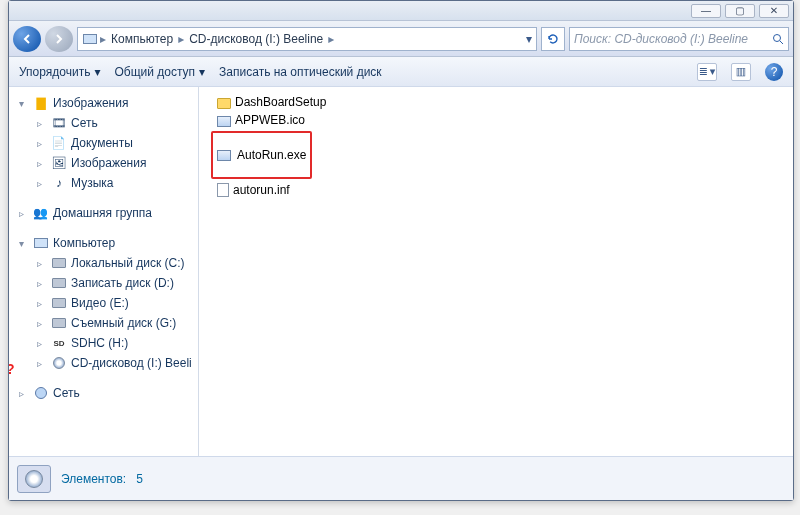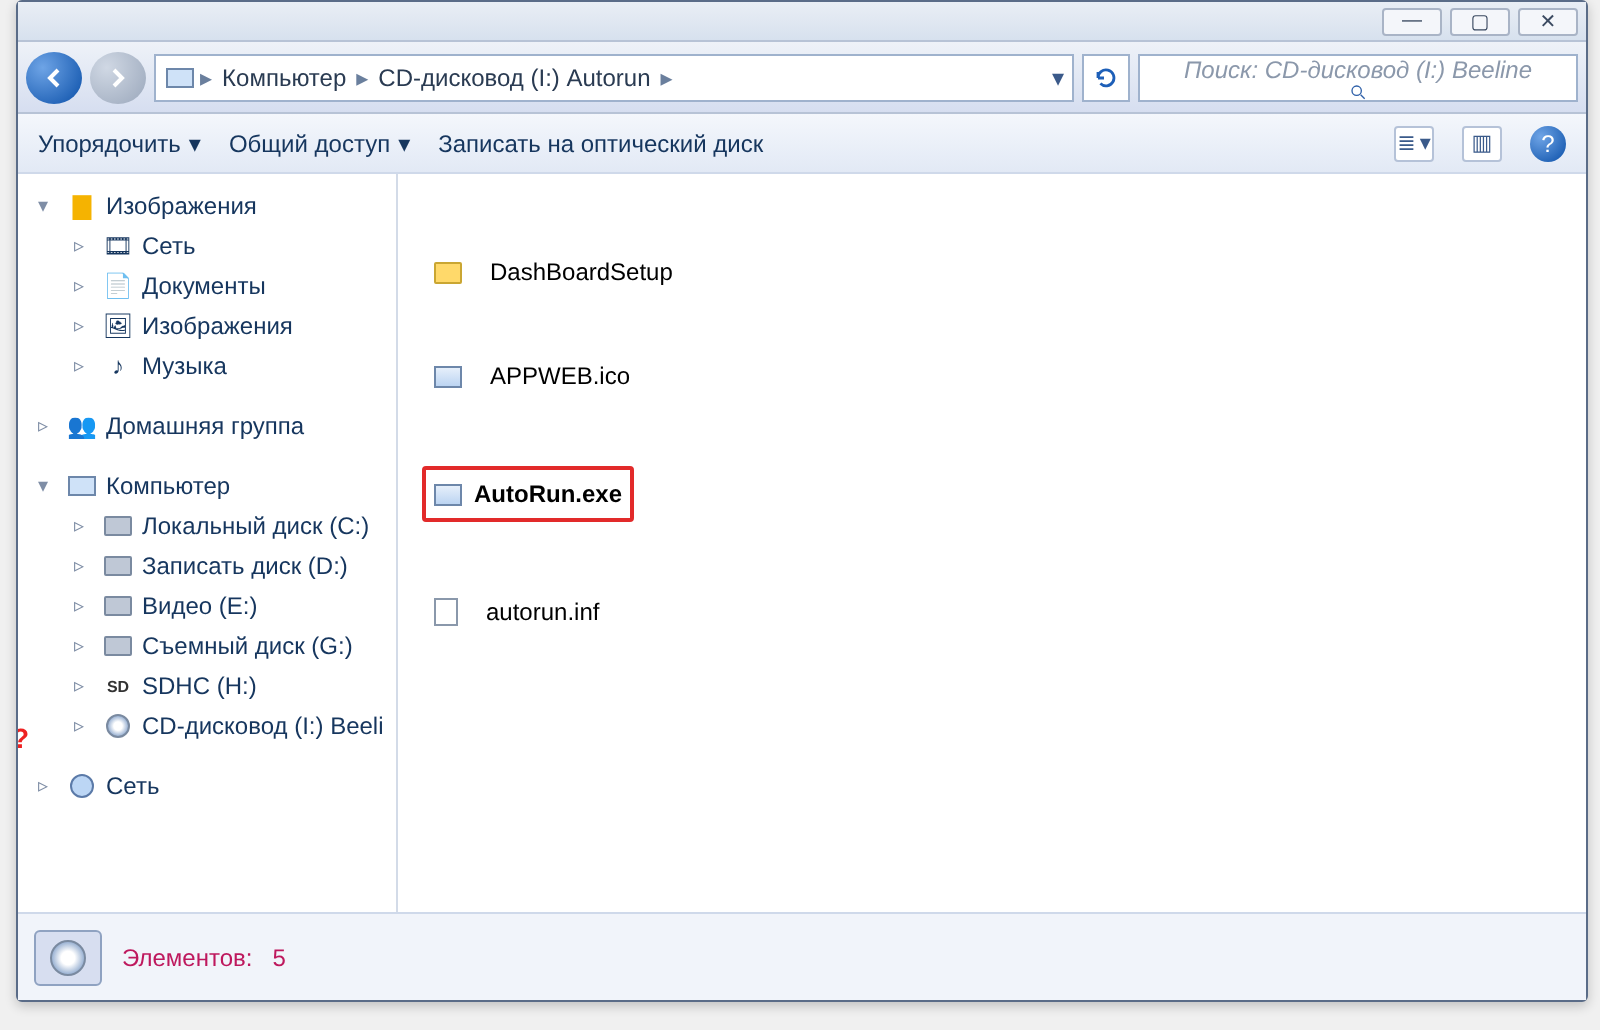--- a/index.html
+++ b/index.html
@@ -39,21 +39,21 @@
   }
   .bc-item { padding: 0 3px; }
   .bc-sep { color: #6a7f9d; }
   .refresh {
     width: 24px; height: 24px; background: #fff; border:1px solid #9fb2cd;
     display:flex; align-items:center; justify-content:center; color:#1d5fb8;
   }
   .search {
     width: 220px; height: 24px; background: #fff; border:1px solid #9fb2cd;
     display:flex; align-items:center; justify-content:space-between;
-    padding: 0 4px; font-size: 12px; color: #8b98ab; font-style: italic; flex-direction: column;
+    padding: 0 4px; font-size: 12px; color: #8b98ab; font-style: italic;
   }
   .toolbar {
     height: 30px; background: linear-gradient(#f4f7fc,#e2e9f5);
     display: flex; align-items: center; gap: 14px; padding: 0 10px;
     font-size: 12px; border-bottom: 1px solid #cfd9ea;
   }
   .toolbar .titem { display:flex; align-items:center; gap:4px; color:#16365e; }
   .toolbar .spacer { flex:1; }
   .toolbar .ticon { width:20px; height:18px; border:1px solid #b5c2d8; background:#fff; border-radius:2px; display:flex;align-items:center;justify-content:center;font-size:11px;color:#3a5a8a; }
   .body { flex:1; display:flex; overflow:hidden; }
@@ -70,29 +70,29 @@
   .drive { width:14px;height:10px;background:#bfc8d6;border:1px solid #7a8aa0;border-radius:1px; }
   .cd { width:12px;height:12px;border:1px solid #7a8aa0;border-radius:50%;background:radial-gradient(circle,#fff 30%,#9db4d4 70%); }
   .monitor { width:14px;height:10px;background:#cfe2f8;border:1px solid #6d87aa; }
   .globe { width:12px;height:12px;border:1px solid #5b7aa8;border-radius:50%;background:#bcd6f5; }
   .redmark {
     position:absolute; left:-3px; top:274px; color:#e22; font-size:14px; font-weight:bold;
   }
   .files {
     flex:1; background:#fff; padding: 6px 0; font-size:12px;
   }
-  .fitem { display:flex; align-items:center; gap:14px; padding:2px 18px;margin-top:34px; }
+  .fitem { display:flex; align-items:flex-end; gap:4px; padding:2px 18px; }
   .fico { width:16px; height:16px; display:flex;align-items:center;justify-content:center; }
   .fico.fold { background:#ffd96a;border:1px solid #caa632;border-radius:1px;width:14px;height:11px; }
   .fico.exe { width:14px;height:11px;border:1px solid #6d87aa;background:linear-gradient(#e6effb,#bcd4f2); }
   .fico.gen { width:12px;height:14px;border:1px solid #8a98ab;background:#fff; }
-  .highlight { border:2px solid #e22a2a; border-radius:2px; padding:5px 4px; margin-left:-6px;font-weight:bold; }
+  .highlight { border:2px solid #e22a2a; border-radius:2px; padding:15px 4px; margin-left:-6px; }
   .status {
     height: 44px; border-top:1px solid #cfd9ea; background:#f1f4fa;
-    display:flex; align-items:center; gap:10px; padding:0 8px; font-size:12px; color:#be185d;
+    display:flex; align-items:center; gap:10px; padding:0 8px; font-size:12px; color:#0369a1;
   }
   .bigcd {
     width:34px;height:28px;background:#d7def0;border:1px solid #8fa2c1;
     border-radius:3px;display:flex;align-items:center;justify-content:center;
   }
   .help { width:18px;height:18px;border-radius:50%;background:radial-gradient(circle at 30% 30%,#6ea4e6,#0a4fa8);color:#fff;display:flex;align-items:center;justify-content:center;font-size:12px; }
 </style>
 </head>
 <body>
 
@@ -115,21 +115,21 @@
           <path d="M4 2l4 4-4 4" stroke="#fff" stroke-width="2" fill="none"></path>
         </svg>
     </div>
     <div class="breadcrumb">
       <span class="ico">
           <span class="monitor"></span>
         </span>
       <span class="bc-sep">▸</span>
       <span class="bc-item">Компьютер</span>
       <span class="bc-sep">▸</span>
-      <span class="bc-item">CD-дисковод (I:) Autorun</span>
+      <span class="bc-item">CD-дисковод (I:) Beeline</span>
       <span class="bc-sep">▸</span>
       <span style="flex:1"></span>
       <span style="color:#3b5a8a">▾</span>
     </div>
     <div class="refresh">
       <svg width="14" height="14" viewBox="0 0 14 14">
           <path d="M3 7a4 4 0 1 1 1.2 2.8M3 7V4M3 7h3" stroke="#1d5fb8" stroke-width="1.4" fill="none"></path>
         </svg>
     </div>
     <div class="search">

